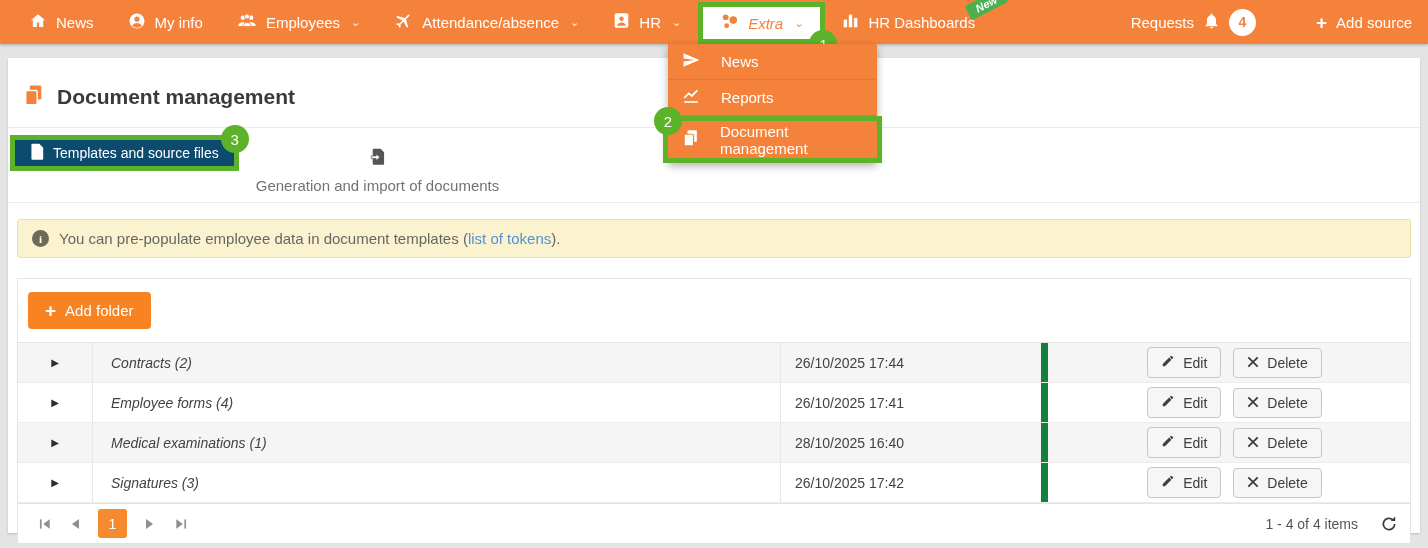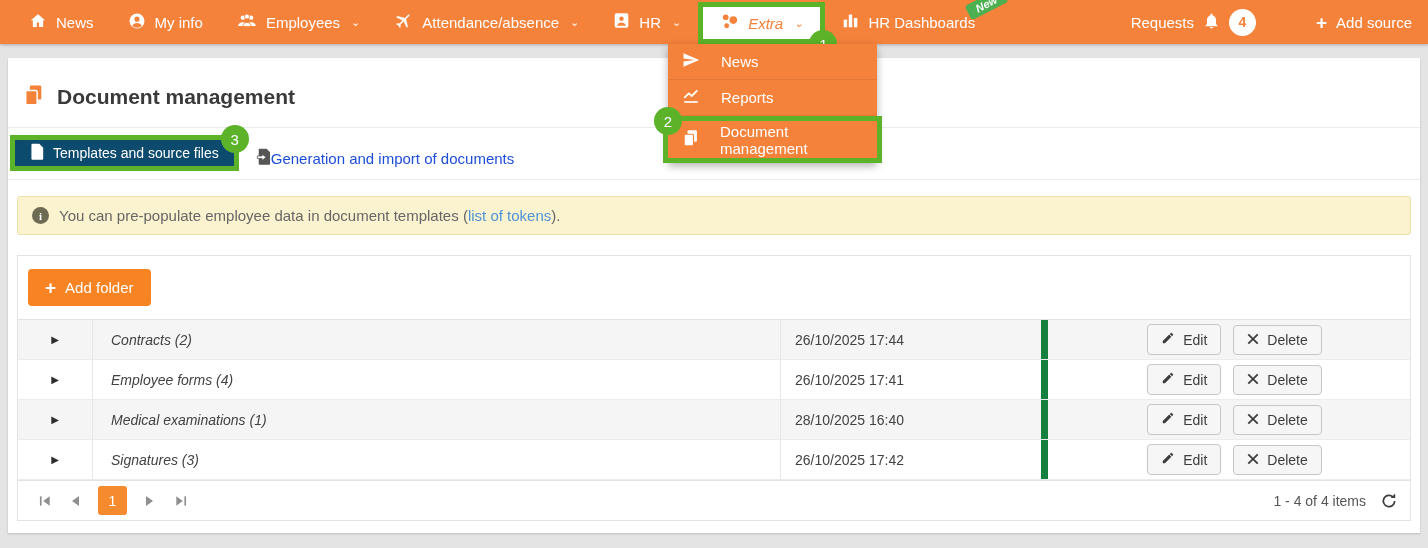--- a/index.html
+++ b/index.html
@@ -79,22 +79,22 @@
   .tabs-row {
     display:flex; align-items:flex-start; padding:7px 16px 8px 2px;
     border-bottom:1px solid #ebebeb; min-height:48px;
   }
   .tab-annotation { border:5px solid #5cb32a; position:relative; }
   .tab-active {
     background:#0c4a6e; color:#fff; height:26px; display:flex; align-items:center;
     gap:9px; padding:0 15px; font-size:14px; cursor:pointer; white-space:nowrap;
   }
   .tab-inactive {
-    display:flex; align-items:center; color:#1d4ed8; font-size:15px;
-    margin-left:17px; margin-top:13px; cursor:pointer; white-space:nowrap;
+    display:flex; align-items:center; gap:9px; color:#737373; font-size:15px;
+    margin-left:17px; margin-top:13px; cursor:pointer; white-space:nowrap;flex-direction:column;
   }
 
   
   .banner {
     margin:16px 9px 20px 9px; background:#fbf3d0; border:1px solid #eee0a9;
     border-radius:3px; padding:10px 14px; display:flex; align-items:center; gap:10px;
     font-size:15px; color:#666;
   }
   .info-icon {
     width:17px; height:17px; border-radius:50%; background:#6d6b54; color:#fff;
@@ -131,21 +131,21 @@
 
   
   .pager {
     display:flex; align-items:center; height:40px; padding:0 12px; background:#fff; border-top:1px solid #e3e3e3;
   }
   .pg-btn { width:30px; height:30px; display:flex; align-items:center; justify-content:center; cursor:pointer; }
   .pg-current {
     width:29px; height:29px; background:#f68a2e; color:#fff; border-radius:3px;
     display:flex; align-items:center; justify-content:center; font-size:14px; margin:0 8px; cursor:pointer;
   }
-  .pager-right { margin-left:auto; display:flex; align-items:center; gap:14px; }
+  .pager-right { margin-left:auto; display:flex; align-items:center; gap:22px; }
   .pager-summary { font-size:14px; color:#555; }
   .refresh { cursor:pointer; display:flex; align-items:center; }
 </style>
 </head>
 <body>
 
 <div class="topnav">
   <div class="nav-item">
     <span><svg width="18" height="18" viewBox="0 0 24 24">
           <path d="M12 3 2.5 11h2.6v9h5.4v-6h3v6h5.4v-9h2.6z" fill="#fff"></path>

